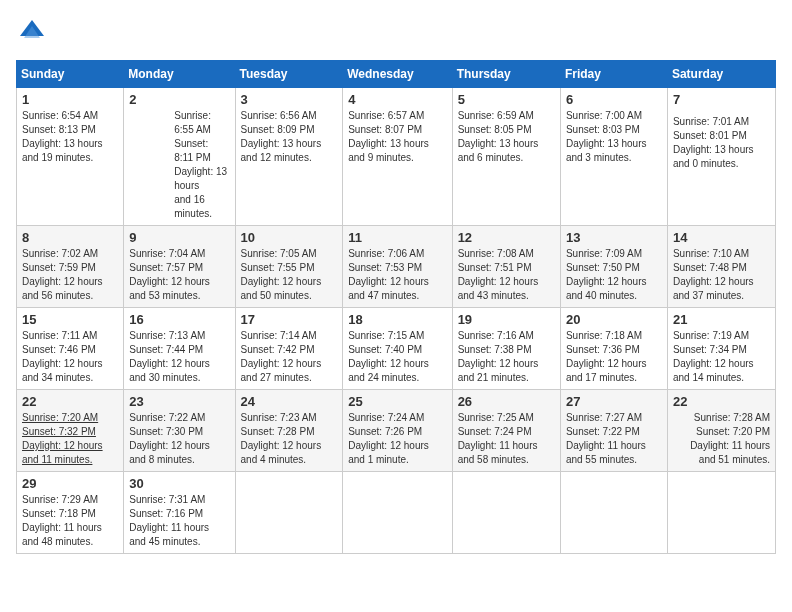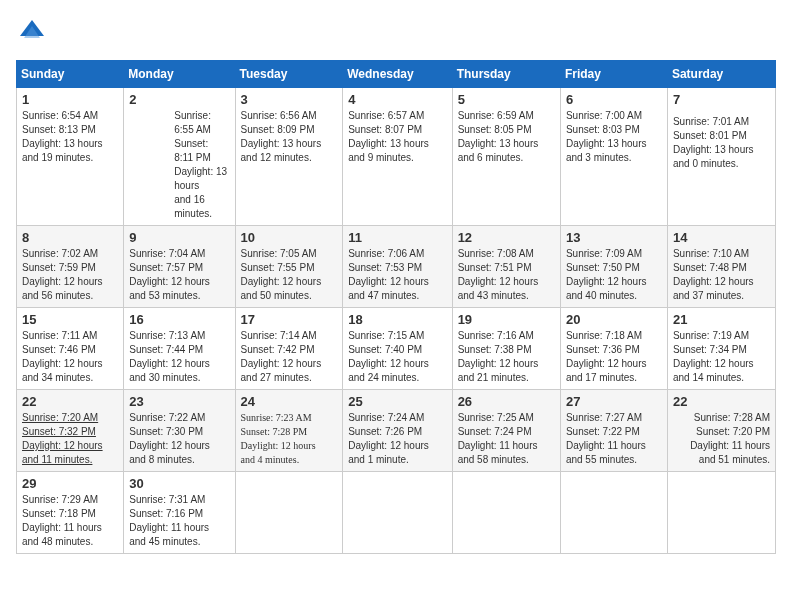--- a/index.html
+++ b/index.html
@@ -290,21 +290,21 @@
         </td>
         <td>
           <span class="day-number">23</span>
           <div class="day-info" style="white-space: pre-line;">Sunrise: 7:22 AM
 Sunset: 7:30 PM
 Daylight: 12 hours
 and 8 minutes.</div>
         </td>
         <td>
           <span class="day-number">24</span>
-          <div class="day-info" style="white-space: pre-line; font-family: Liberation Serif, serif;">Sunrise: 7:23 AM
+          <div class="day-info" style="white-space: pre-line;">Sunrise: 7:23 AM
 Sunset: 7:28 PM
 Daylight: 12 hours
 and 4 minutes.</div>
         </td>
         <td>
           <span class="day-number">25</span>
           <div class="day-info" style="white-space: pre-line;">Sunrise: 7:24 AM
 Sunset: 7:26 PM
 Daylight: 12 hours
 and 1 minute.</div>

